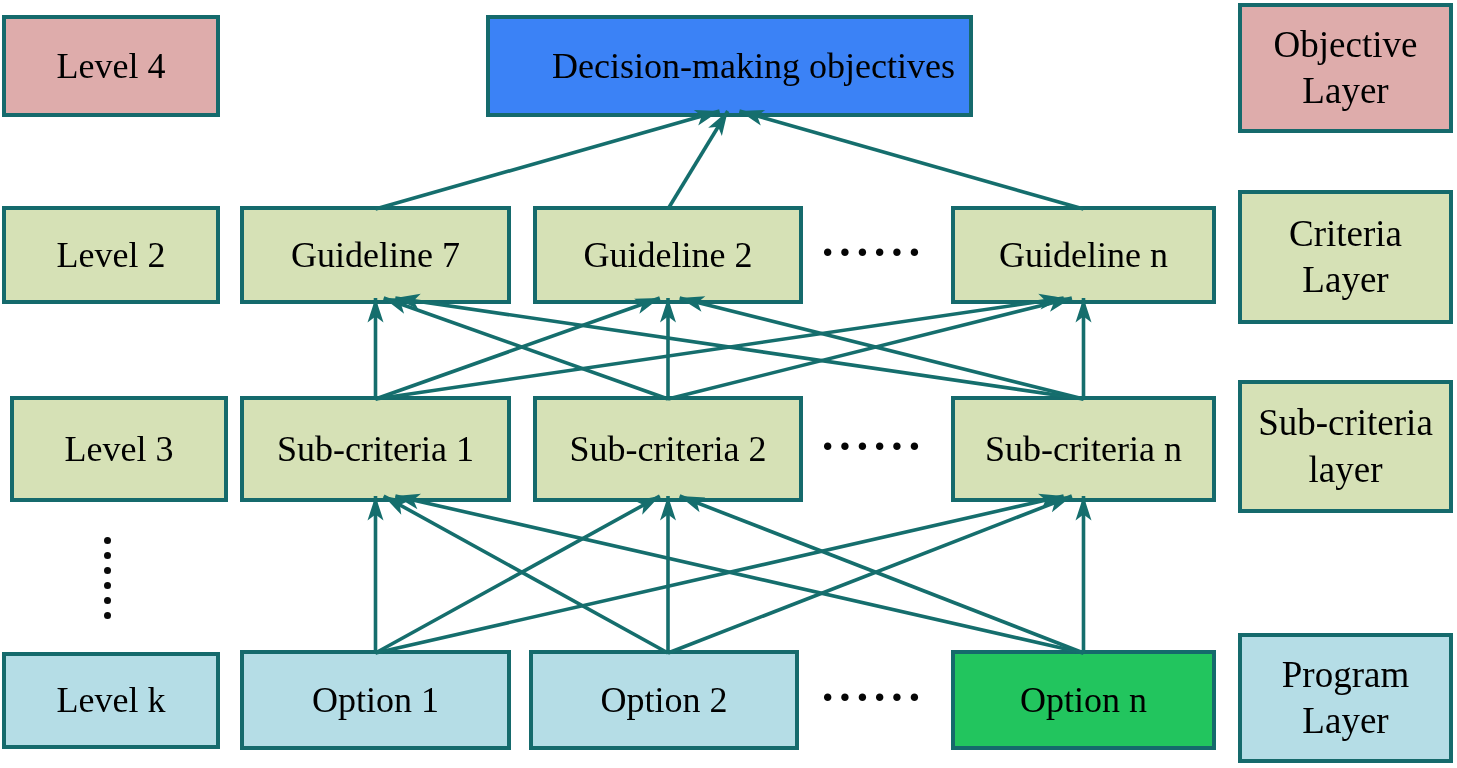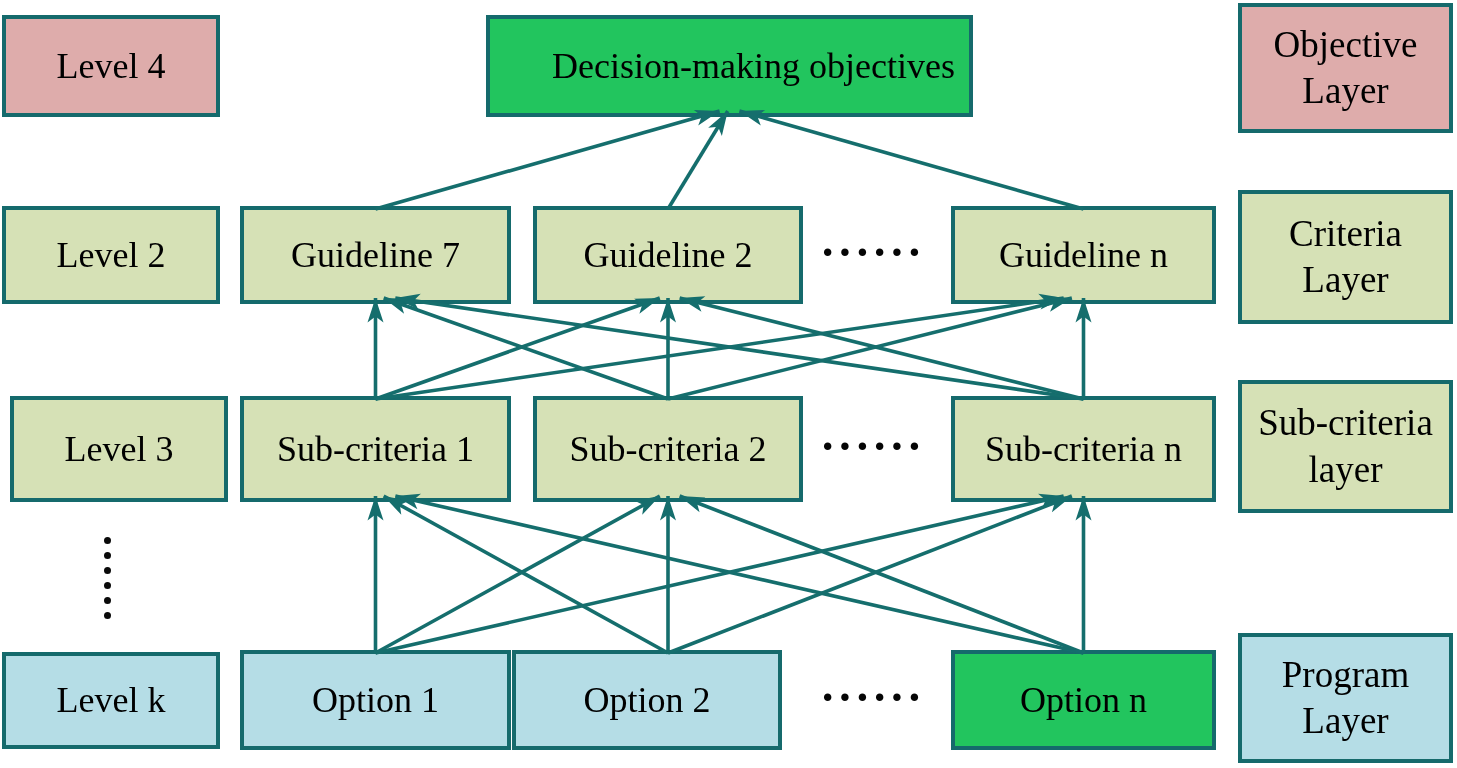--- a/index.html
+++ b/index.html
@@ -59,21 +59,21 @@
         <line x1="1083.5" y1="653" x2="679.634" y2="496" stroke="#156e6d" stroke-width="3.6" marker-end="url(#ah)"></line>
         <line x1="375.5" y1="653" x2="1063.676" y2="496" stroke="#156e6d" stroke-width="3.6" marker-end="url(#ah)"></line>
         <line x1="668" y1="653" x2="1071.866" y2="496" stroke="#156e6d" stroke-width="3.6" marker-end="url(#ah)"></line>
         <line x1="1083.5" y1="653" x2="1083.5" y2="496" stroke="#156e6d" stroke-width="3.6" marker-end="url(#ah)"></line>
       </g>
   </svg>
 
   <div class="box fill-pink" style="left: 2px; top: 15px; width: 218px; height: 102px; background: rgb(222, 172, 171); border-color: rgb(21, 106, 108);">
     <span>Level 4</span>
   </div>
-  <div class="box fill-pink" id="nb-obj" style="left: 486px; top: 15px; width: 487px; height: 102px; background: #22c55e; border-color: rgb(21, 106, 108); padding-left: 48px;">
+  <div class="box fill-pink" id="nb-obj" style="left: 486px; top: 15px; width: 487px; height: 102px; background: #3b82f6; border-color: rgb(21, 106, 108); padding-left: 48px;">
     <span>Decision-making objectives</span>
   </div>
   <div class="box fill-pink layer-label" style="left: 1238px; top: 3px; width: 215px; height: 130px; background: rgb(222, 172, 171); border-color: rgb(21, 106, 108);">
     <span>Objective Layer</span>
   </div>
 
   <div class="box fill-green" style="left: 2px; top: 206px; width: 218px; height: 98px; background: rgb(214, 225, 182); border-color: rgb(21, 106, 108);">
     <span>Level 2</span>
   </div>
   <div class="box fill-green" style="left: 240px; top: 206px; width: 271px; height: 98px; background: rgb(214, 225, 182); border-color: rgb(21, 106, 108);">
@@ -115,21 +115,21 @@
       <span class="dot"></span>
       <span class="dot"></span>
   </div>
 
   <div class="box fill-blue" style="left: 2px; top: 652px; width: 218px; height: 97px; background: rgb(181, 221, 230); border-color: rgb(21, 106, 108);">
     <span>Level k</span>
   </div>
   <div class="box fill-blue" style="left: 240px; top: 650px; width: 271px; height: 100px; background: rgb(181, 221, 230); border-color: rgb(21, 106, 108);">
     <span>Option 1</span>
   </div>
-  <div class="box fill-blue" style="left: 512px; top: 650px; width: 270px; height: 100px; background: rgb(181, 221, 230); border-color: rgb(21, 106, 108);">
+  <div class="box fill-blue" style="left: 529px; top: 650px; width: 270px; height: 100px; background: rgb(181, 221, 230); border-color: rgb(21, 106, 108);">
     <span>Option 2</span>
   </div>
   <div class="hdots" style="left:872px;top:700px">······</div>
   <div class="box fill-blue" style="left: 951px; top: 650px; width: 265px; height: 100px; background: #22c55e; border-color: rgb(21, 106, 108);">
     <span>Option n</span>
   </div>
   <div class="box fill-blue layer-label" style="left: 1238px; top: 633px; width: 215px; height: 130px; background: rgb(181, 221, 230); border-color: rgb(21, 106, 108);">
     <span>Program Layer</span>
   </div>
 

